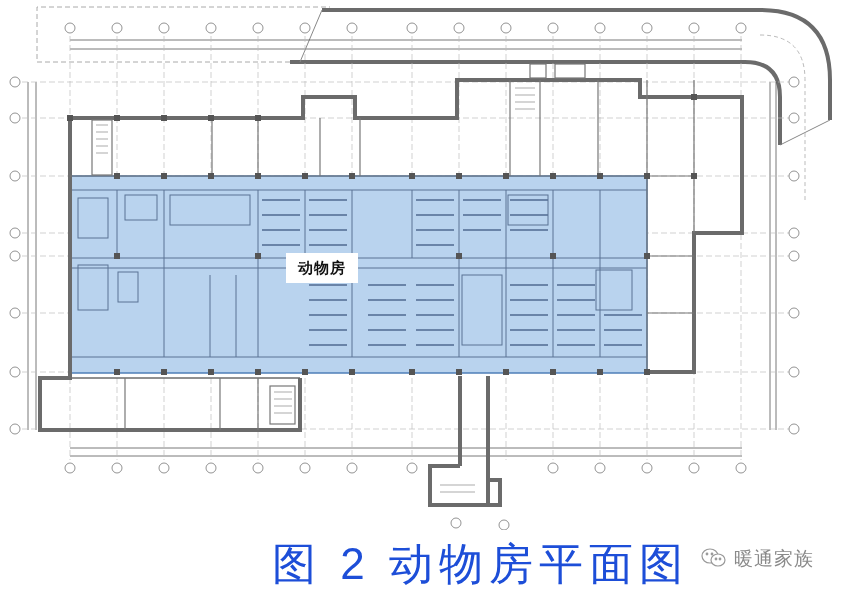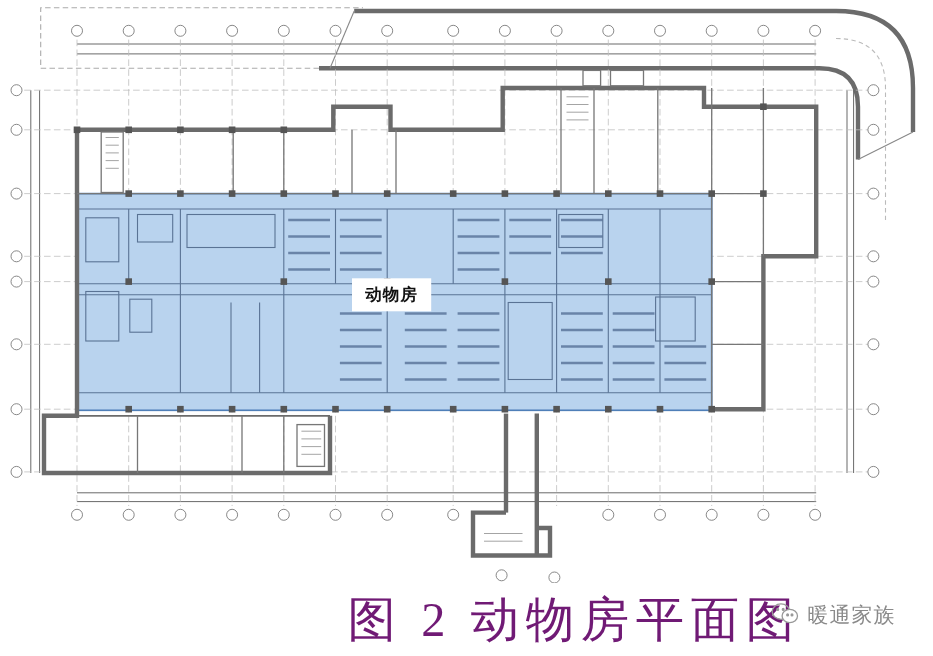--- a/index.html
+++ b/index.html
@@ -1,22 +1,22 @@
 <!DOCTYPE html>
 <html><head>
 <meta charset="utf-8">
 <style>
   html, body { margin:0; padding:0; background:#ffffff; }
   body { width:848px; height:596px; position:relative; overflow:hidden; font-family:"DejaVu Sans", sans-serif; }
   #plan { position:absolute; left:0; top:0; width:848px; height:530px; }
   .caption { position:absolute; left:0; top:530px; width:848px; height:66px; }
-  .caption-title { position:absolute; left:272px; top:6px; font-size:44px; letter-spacing:6px; color:#701a75; font-family:Liberation Serif, serif; line-height:56px; white-space:nowrap;margin-left:44px; }
+  .caption-title { position:absolute; left:272px; top:6px; font-size:44px; letter-spacing:6px; color:#1d4ed8; font-family:Liberation Sans, sans-serif; line-height:56px; white-space:nowrap; }
   .watermark { position:absolute; left:700px; top:16px; display:flex; align-items:flex-start; gap:6px; color:#8a8a8a; }
   .watermark-text { font-size:19px; font-family:"DejaVu Sans", sans-serif; letter-spacing:1px; }
-  .label-box { position:absolute; left:320px; top:253px; width:72px; height:30px; background:#ffffff; display:flex; align-items:center; justify-content:center; }
+  .label-box { position:absolute; left:286px; top:253px; width:72px; height:30px; background:#ffffff; display:flex; align-items:center; justify-content:center; }
   .label-text { font-family:"DejaVu Serif", serif; font-weight:bold; font-size:15px; color:#111; letter-spacing:1px; }
 </style>
 </head>
 <body>
 
 <svg id="plan" viewBox="0 0 848 530" xmlns="http://www.w3.org/2000/svg">
 
   <g fill="none" stroke="#aaaaaa" stroke-width="1" stroke-dasharray="5,3">
     <polyline points="290,62 37,62 37,7 330,7"></polyline>
   </g>

